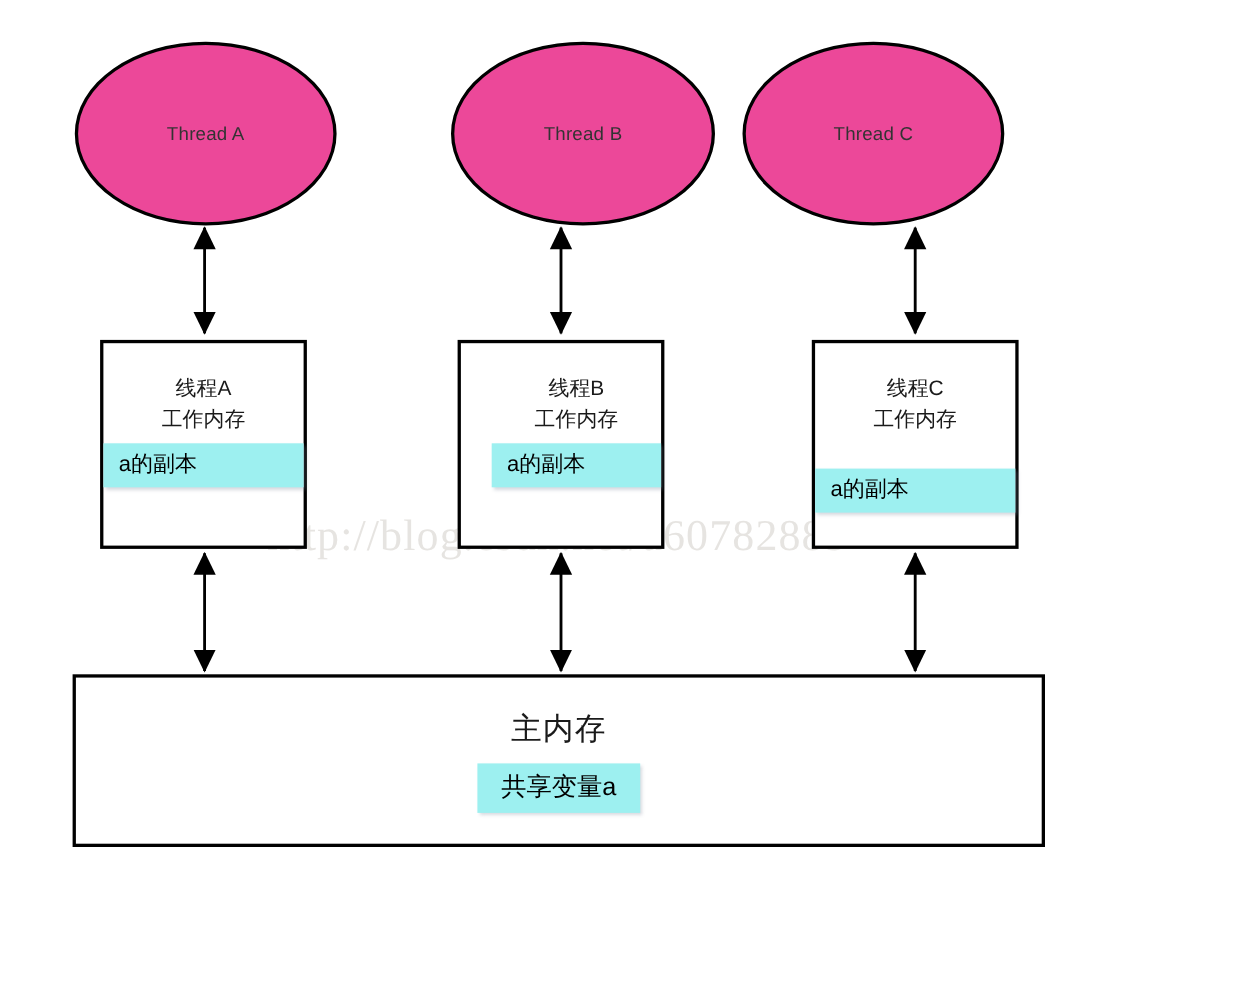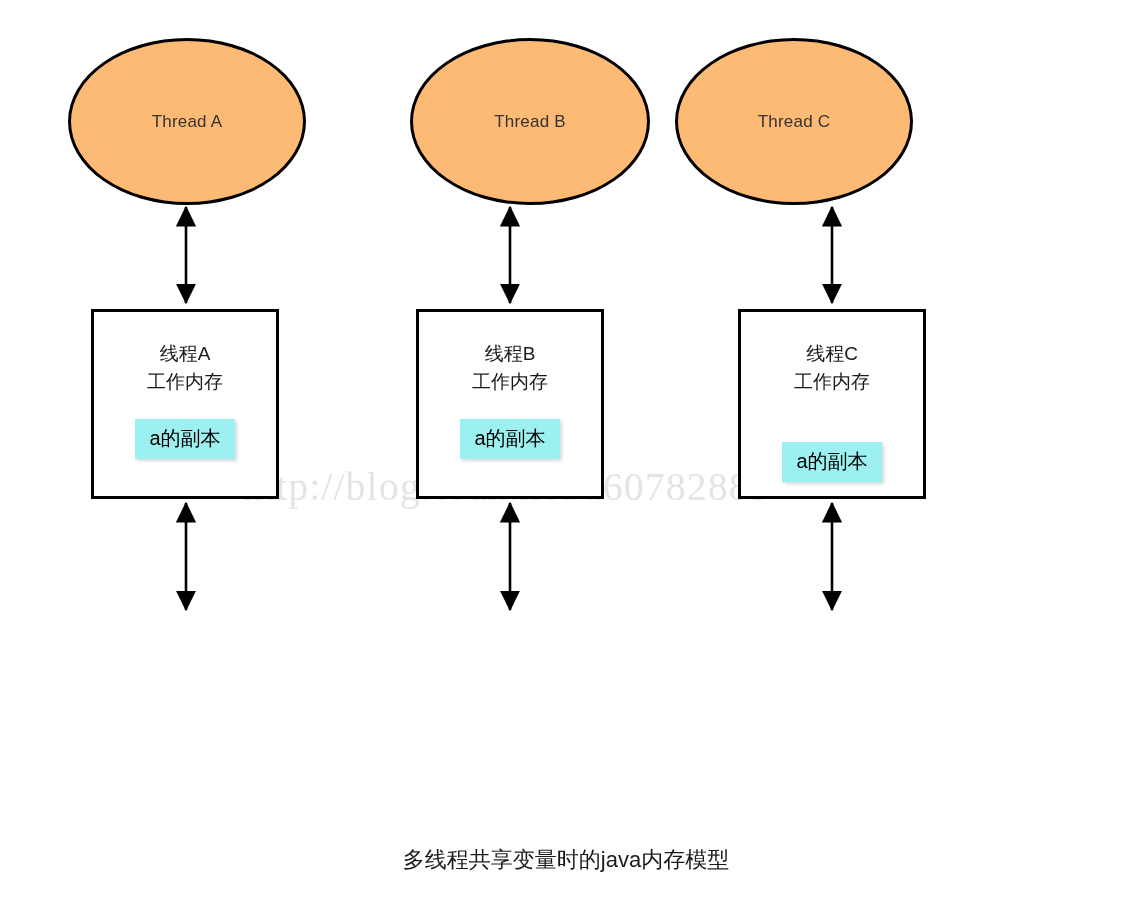--- a/index.html
+++ b/index.html
@@ -35,59 +35,58 @@
   }
   .node {
     position: absolute;
     box-sizing: border-box;
     pointer-events: auto;
   }
   
   .thread-ellipse {
     border: 3px solid #000000;
     border-radius: 50%;
-    background: #fdba74;
+    background: #ec4899;
     display: flex;
     align-items: center;
     justify-content: center;
   }
   .thread-ellipse .label {
     font-size: 17px;
     color: #333333;
     letter-spacing: 0.2px;
     white-space: nowrap;
   }
   
   .work-memory {
     border: 3px solid #000000;
     background: #ffffff;
     display: flex;
     flex-direction: column;
-    align-items: center;
     padding-top: 28px;
   }
   .work-memory .wm-title {
     font-size: 19px;
     line-height: 1.45;
     text-align: center;
     color: #1a1a1a;
     font-weight: 400;
     white-space: nowrap;
   }
   .chip {
     background: #9df0f0;
     color: #000000;
     font-size: 20px;
     line-height: 1;
     padding: 9px 14px 11px 14px;
     white-space: nowrap;
     box-shadow: 2px 2px 3px rgba(120,130,150,0.30);
   }
   .work-memory .chip {
-    margin-top: 24px;
+    margin-top: 8px;
   }
   
   .main-memory {
     border: 3px solid #000000;
     background: #ffffff;
     display: flex;
     flex-direction: column;
     align-items: center;
     justify-content: center;
   }
@@ -163,33 +162,36 @@
     </div>
 
     <div class="node work-memory" style="left:91px; top:309px; width:188px; height:190px;">
       <div class="wm-title">
         <span>线程A</span><br>
         <span>工作内存</span>
       </div>
       <div class="chip">a的副本</div>
     </div>
 
-    <div class="node work-memory" style="left:416px; top:309px; width:188px; height:190px;">
+    <div class="node work-memory" style="left:416px; top:309px; width:188px; height:190px;padding-left:28px;">
       <div class="wm-title">
         <span>线程B</span><br>
         <span>工作内存</span>
       </div>
       <div class="chip">a的副本</div>
     </div>
 
     <div class="node work-memory" style="left:738px; top:309px; width:188px; height:190px;gap:23px;">
       <div class="wm-title">
         <span>线程C</span><br>
         <span>工作内存</span>
       </div>
       <div class="chip">a的副本</div>
     </div>
 
+    <div class="node main-memory" style="left:66px; top:613px; width:884px; height:157px;">
+      <div class="mm-title">主内存</div>
+      <div class="chip">共享变量a</div>
+    </div>
 
-    <div class="caption" style="top:845px;">多线程共享变量时的java内存模型</div>
 
   </div>
 </div>
 
 </body></html>

